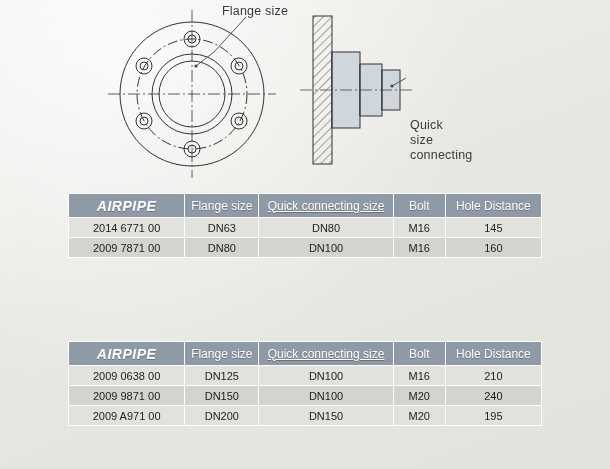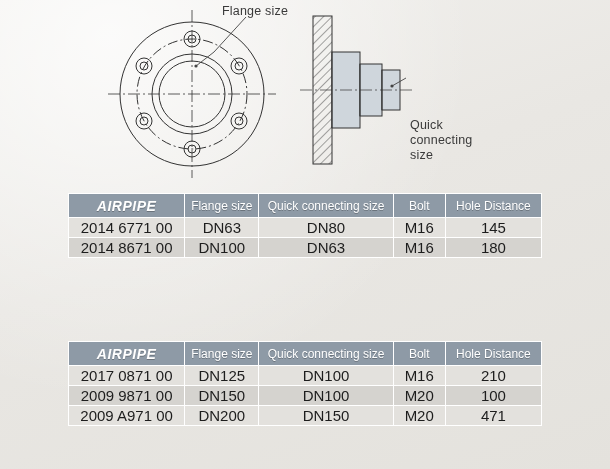--- a/index.html
+++ b/index.html
@@ -57,21 +57,21 @@
   #table-1 { top: 193px; }
   #table-2 { top: 341px; }
 
   table.spec {
     border-collapse: collapse;
     width: 474px;
     table-layout: fixed;
   }
   table.spec th, table.spec td {
     border: 1px solid #ffffff;
-    font-size: 15px;
+    font-size: 11px;
     color: #1d1d1d;
     text-align: center;
     height: 19px;
     padding: 0;
     background: #d7d5d1;
   }
   table.spec thead th {
     background: #8e9aa6;
     color: #ffffff;
     font-size: 12px;
@@ -88,21 +88,21 @@
   }
   table.spec tbody tr:nth-child(odd) td { background: #e3e1dd; }
   table.spec tbody tr:nth-child(even) td { background: #d5d3cf; }
 
   col.c-code { width: 116px; }
   col.c-flange { width: 74px; }
   col.c-quick { width: 134px; }
   col.c-bolt { width: 52px; }
   col.c-hole { width: 96px; }
 
-  .nowrap { white-space: nowrap; }
+  .nowrap { white-space: nowrap; text-decoration: underline; }
 </style>
 </head>
 <body>
 
 <div class="bg-sheen"></div>
 
 <svg class="diagram" viewBox="0 0 610 180">
 
   <g fill="none" stroke="#333" stroke-width="1">
     <circle cx="192" cy="94" r="72"></circle>
@@ -166,22 +166,22 @@
   <g stroke="#444" stroke-width="0.9" fill="none">
     <line x1="406" y1="78" x2="392" y2="86"></line>
     <circle cx="392" cy="86" r="1.6" fill="#444" stroke="none"></circle>
   </g>
 </svg>
 
 <div class="callout-label" id="flange-size-label">Flange size</div>
 
 <div class="callout-label" id="quick-size-label">
   <div>Quick</div>
+  <div>size</div>
   <div>connecting</div>
-  <div>size</div>
 </div>
 
 <div class="table-wrap" id="table-1">
   <table class="spec">
     <colgroup>
       <col class="c-code">
         <col class="c-flange">
         <col class="c-quick">
         <col class="c-bolt">
         <col class="c-hole">
@@ -197,25 +197,25 @@
     </thead>
     <tbody>
       <tr>
         <td>2014 6771 00</td>
         <td>DN63</td>
         <td>DN80</td>
         <td>M16</td>
         <td>145</td>
       </tr>
       <tr>
-        <td>2014 8671 00</td>
+        <td>2009 7871 00</td>
+        <td>DN80</td>
         <td>DN100</td>
-        <td>DN63</td>
         <td>M16</td>
-        <td>180</td>
+        <td>160</td>
       </tr>
     </tbody>
   </table>
 </div>
 
 <div class="table-wrap" id="table-2">
   <table class="spec">
     <colgroup>
       <col class="c-code">
         <col class="c-flange">
@@ -227,35 +227,35 @@
       <tr>
         <th class="brand">AIRPIPE</th>
         <th>Flange size</th>
         <th class="nowrap">Quick connecting size</th>
         <th>Bolt</th>
         <th>Hole Distance</th>
       </tr>
     </thead>
     <tbody>
       <tr>
-        <td>2017 0871 00</td>
+        <td>2009 0638 00</td>
         <td>DN125</td>
         <td>DN100</td>
         <td>M16</td>
         <td>210</td>
       </tr>
       <tr>
         <td>2009 9871 00</td>
         <td>DN150</td>
         <td>DN100</td>
         <td>M20</td>
-        <td>100</td>
+        <td>240</td>
       </tr>
       <tr>
         <td>2009 A971 00</td>
         <td>DN200</td>
         <td>DN150</td>
         <td>M20</td>
-        <td>471</td>
+        <td>195</td>
       </tr>
     </tbody>
   </table>
 </div>
 
 </body></html>

